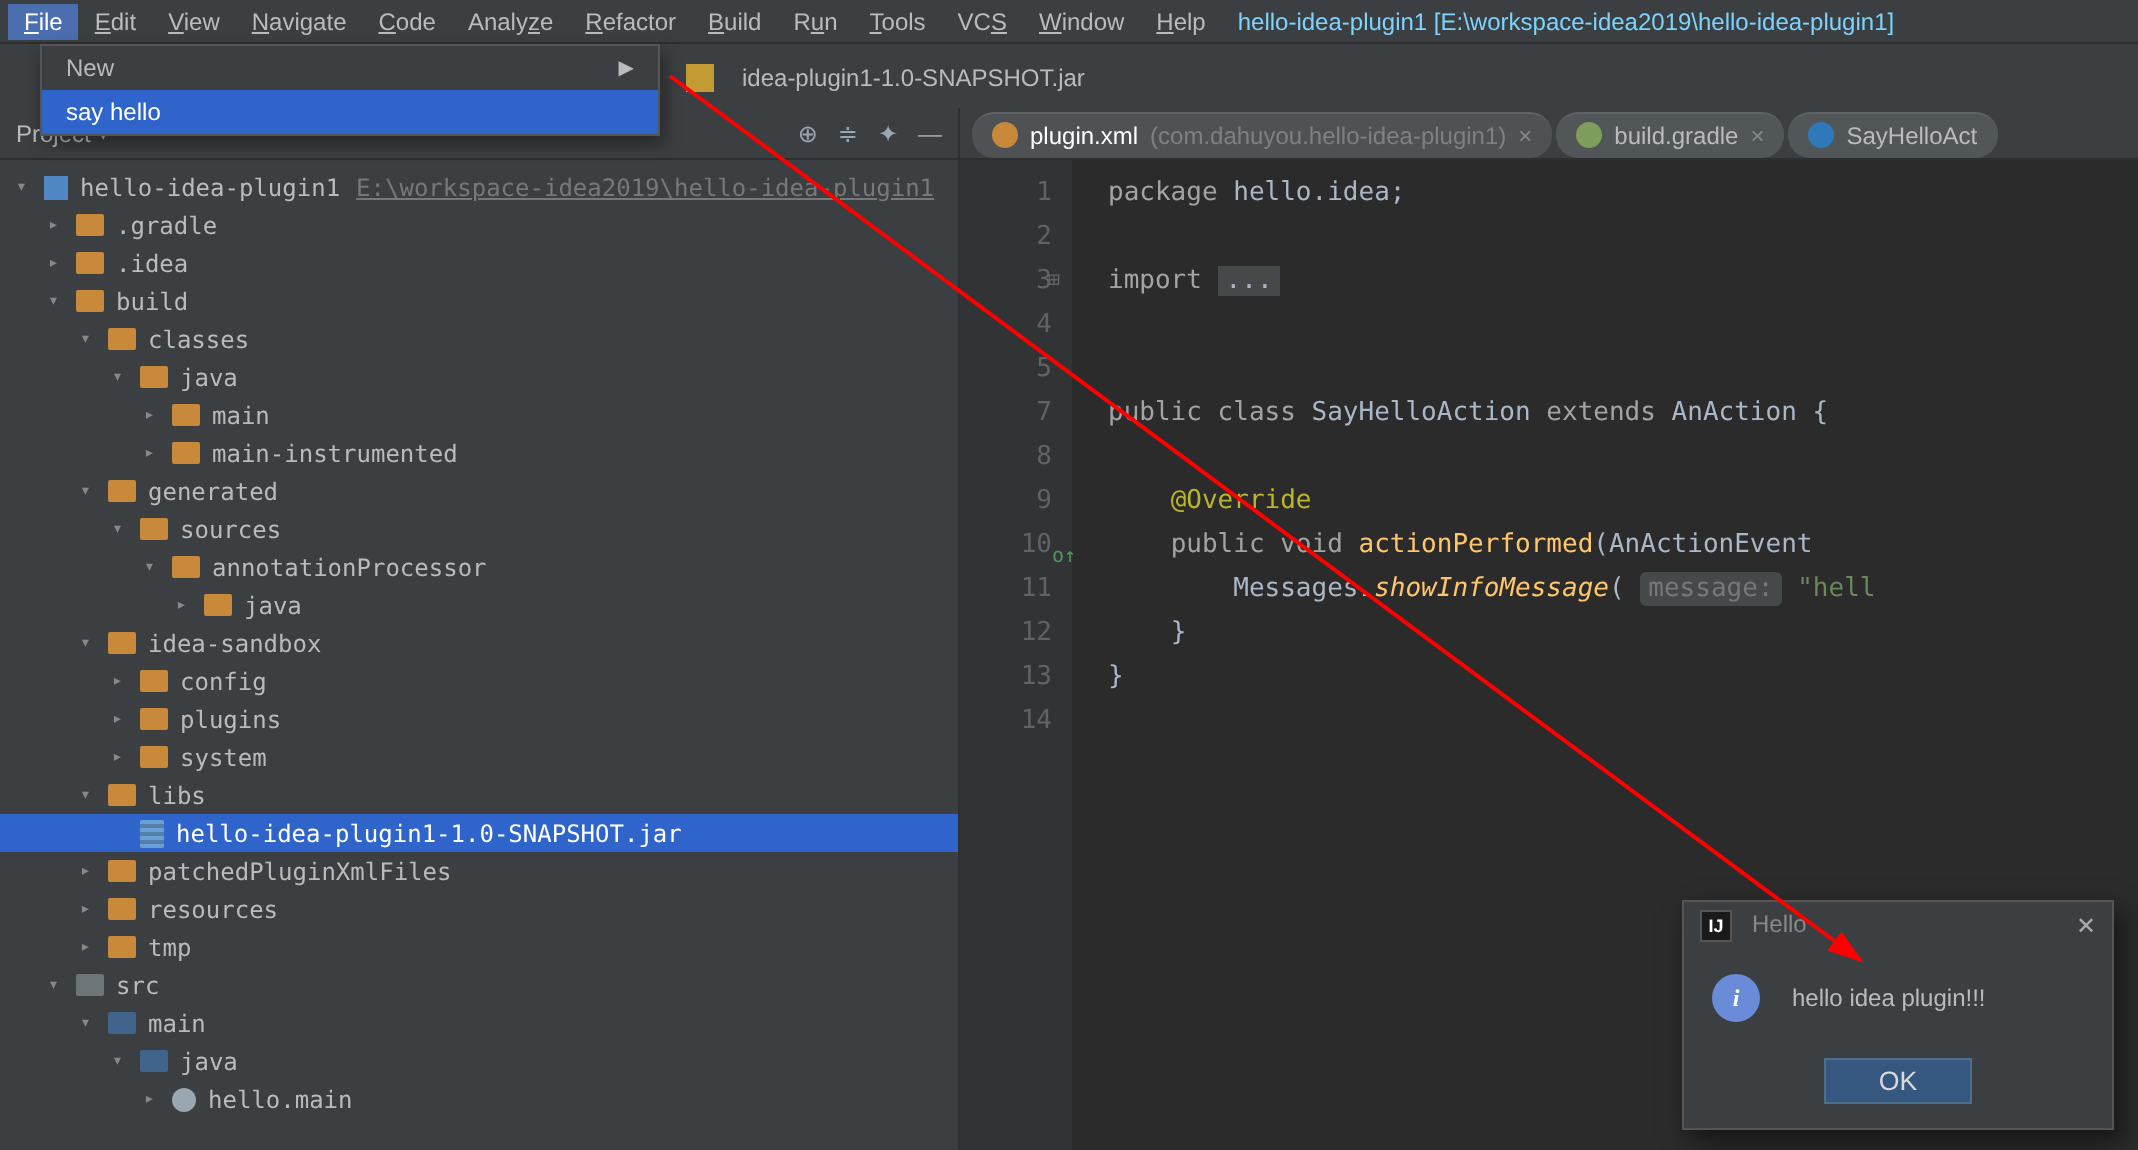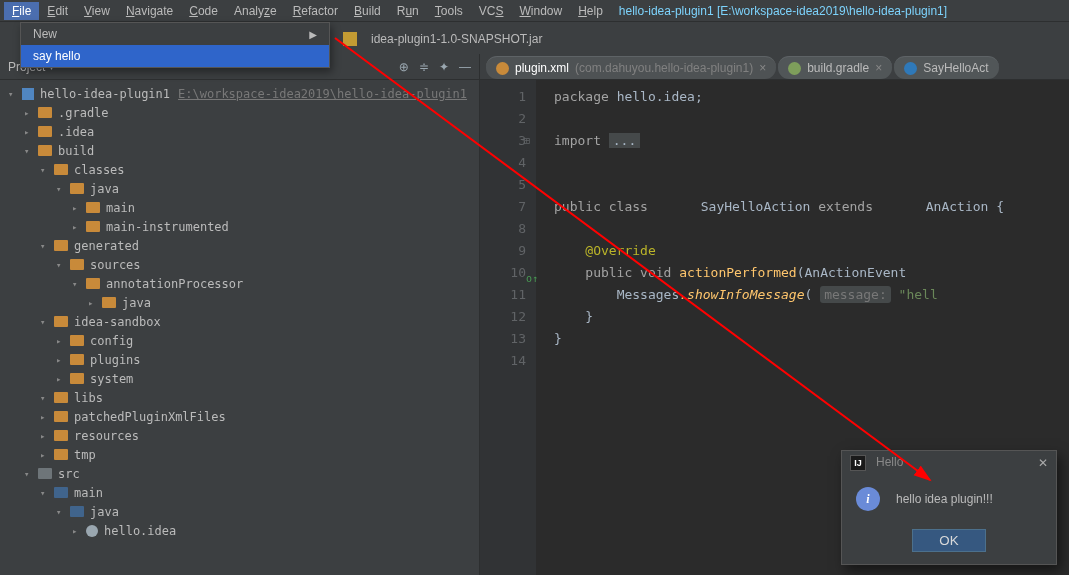--- a/index.html
+++ b/index.html
@@ -94,21 +94,21 @@
 
 
 .editor {
   flex:1; display:flex; flex-direction:column; background:#2b2b2b;
 }
 .tabbar {
   height:26px; display:flex; align-items:flex-end; background:#3c3f41;
   border-bottom:1px solid #2d2f30; padding-left:6px;
 }
 .tab {
-  padding:4px 10px; display:flex; align-items:flex-end; gap:6px; color:#bbb;
+  padding:4px 10px; display:flex; align-items:flex-start; gap:6px; color:#bbb;
   background:#515658; margin-right:2px; font-size:12px;
   border-top:1px solid #5e6366;
   border-radius:11px;
 }
 .tab.active { background:#4e5254; color:#fff; }
 .tab .tab-icon { width:13px;height:13px;display:inline-block;border-radius:50%; }
 .tab .tab-close { color:#888; cursor:pointer; }
 .tab .ctx { color:#808080; }
 .code {
   flex:1; display:flex; font-family:Consolas, monospace; font-size:13px;
@@ -125,21 +125,21 @@
   flex:1; padding:6px 0 0 18px; color:#a9b7c6; position:relative;
 }
 .codebody .ln { height:22px; line-height:22px; white-space:pre; }
 .codebody .fold {
   position:absolute; left:-12px; color:#606366; font-size:10px;
 }
 .kw { color:#a3a3a3; }
 .fn { color:#ffc66d; }
 .str { color:#6a8759; }
 .ann { color:#bbb529; }
-.cls { color:#a9b7c6;margin-left:45px; }
+.cls { color:#a9b7c6; }
 .msg-hint { background:#45494a; padding:1px 4px; border-radius:3px; color:#787878; font-style:normal;}
 .import-dots{ background:#45494a; padding:0 4px; color:#a9b7c6;}
 
 
 .dialog {
   position:absolute; right:12px; bottom:10px;
   width:216px; background:#3c3f41;
   border:1px solid #555; box-shadow:4px 6px 12px rgba(0,0,0,.5);
   z-index:40;
 }
@@ -293,20 +293,25 @@
         <div class="row" style="padding-left: 56px;">
           <span class="arrow">▸</span>
           <span class="folder"></span>
           <span>system</span>
         </div>
         <div class="row" style="padding-left: 40px;">
           <span class="arrow">▾</span>
           <span class="folder"></span>
           <span>libs</span>
         </div>
+        <div class="row selected" style="padding-left: 56px;">
+          <span class="arrow"></span>
+          <span class="jar"></span>
+          <span>hello-idea-plugin1-1.0-SNAPSHOT.jar</span>
+        </div>
         <div class="row" style="padding-left: 40px;">
           <span class="arrow">▸</span>
           <span class="folder"></span>
           <span>patchedPluginXmlFiles</span>
         </div>
         <div class="row" style="padding-left: 40px;">
           <span class="arrow">▸</span>
           <span class="folder"></span>
           <span>resources</span>
         </div>
@@ -326,21 +331,21 @@
           <span>main</span>
         </div>
         <div class="row" style="padding-left: 56px;">
           <span class="arrow">▾</span>
           <span class="folder blue"></span>
           <span>java</span>
         </div>
         <div class="row" style="padding-left: 72px;">
           <span class="arrow">▸</span>
           <span class="pkg"></span>
-          <span>hello.idea</span>
+          <span>hello.main</span>
         </div>
       </div>
   </div>
 
   <div class="editor">
     <div class="tabbar">
       <div class="tab active">
         <span class="tab-icon" style="background:#c88a3a"></span>
         <span>plugin.xml</span>
         <span class="ctx">(com.dahuyou.hello-idea-plugin1)</span>

